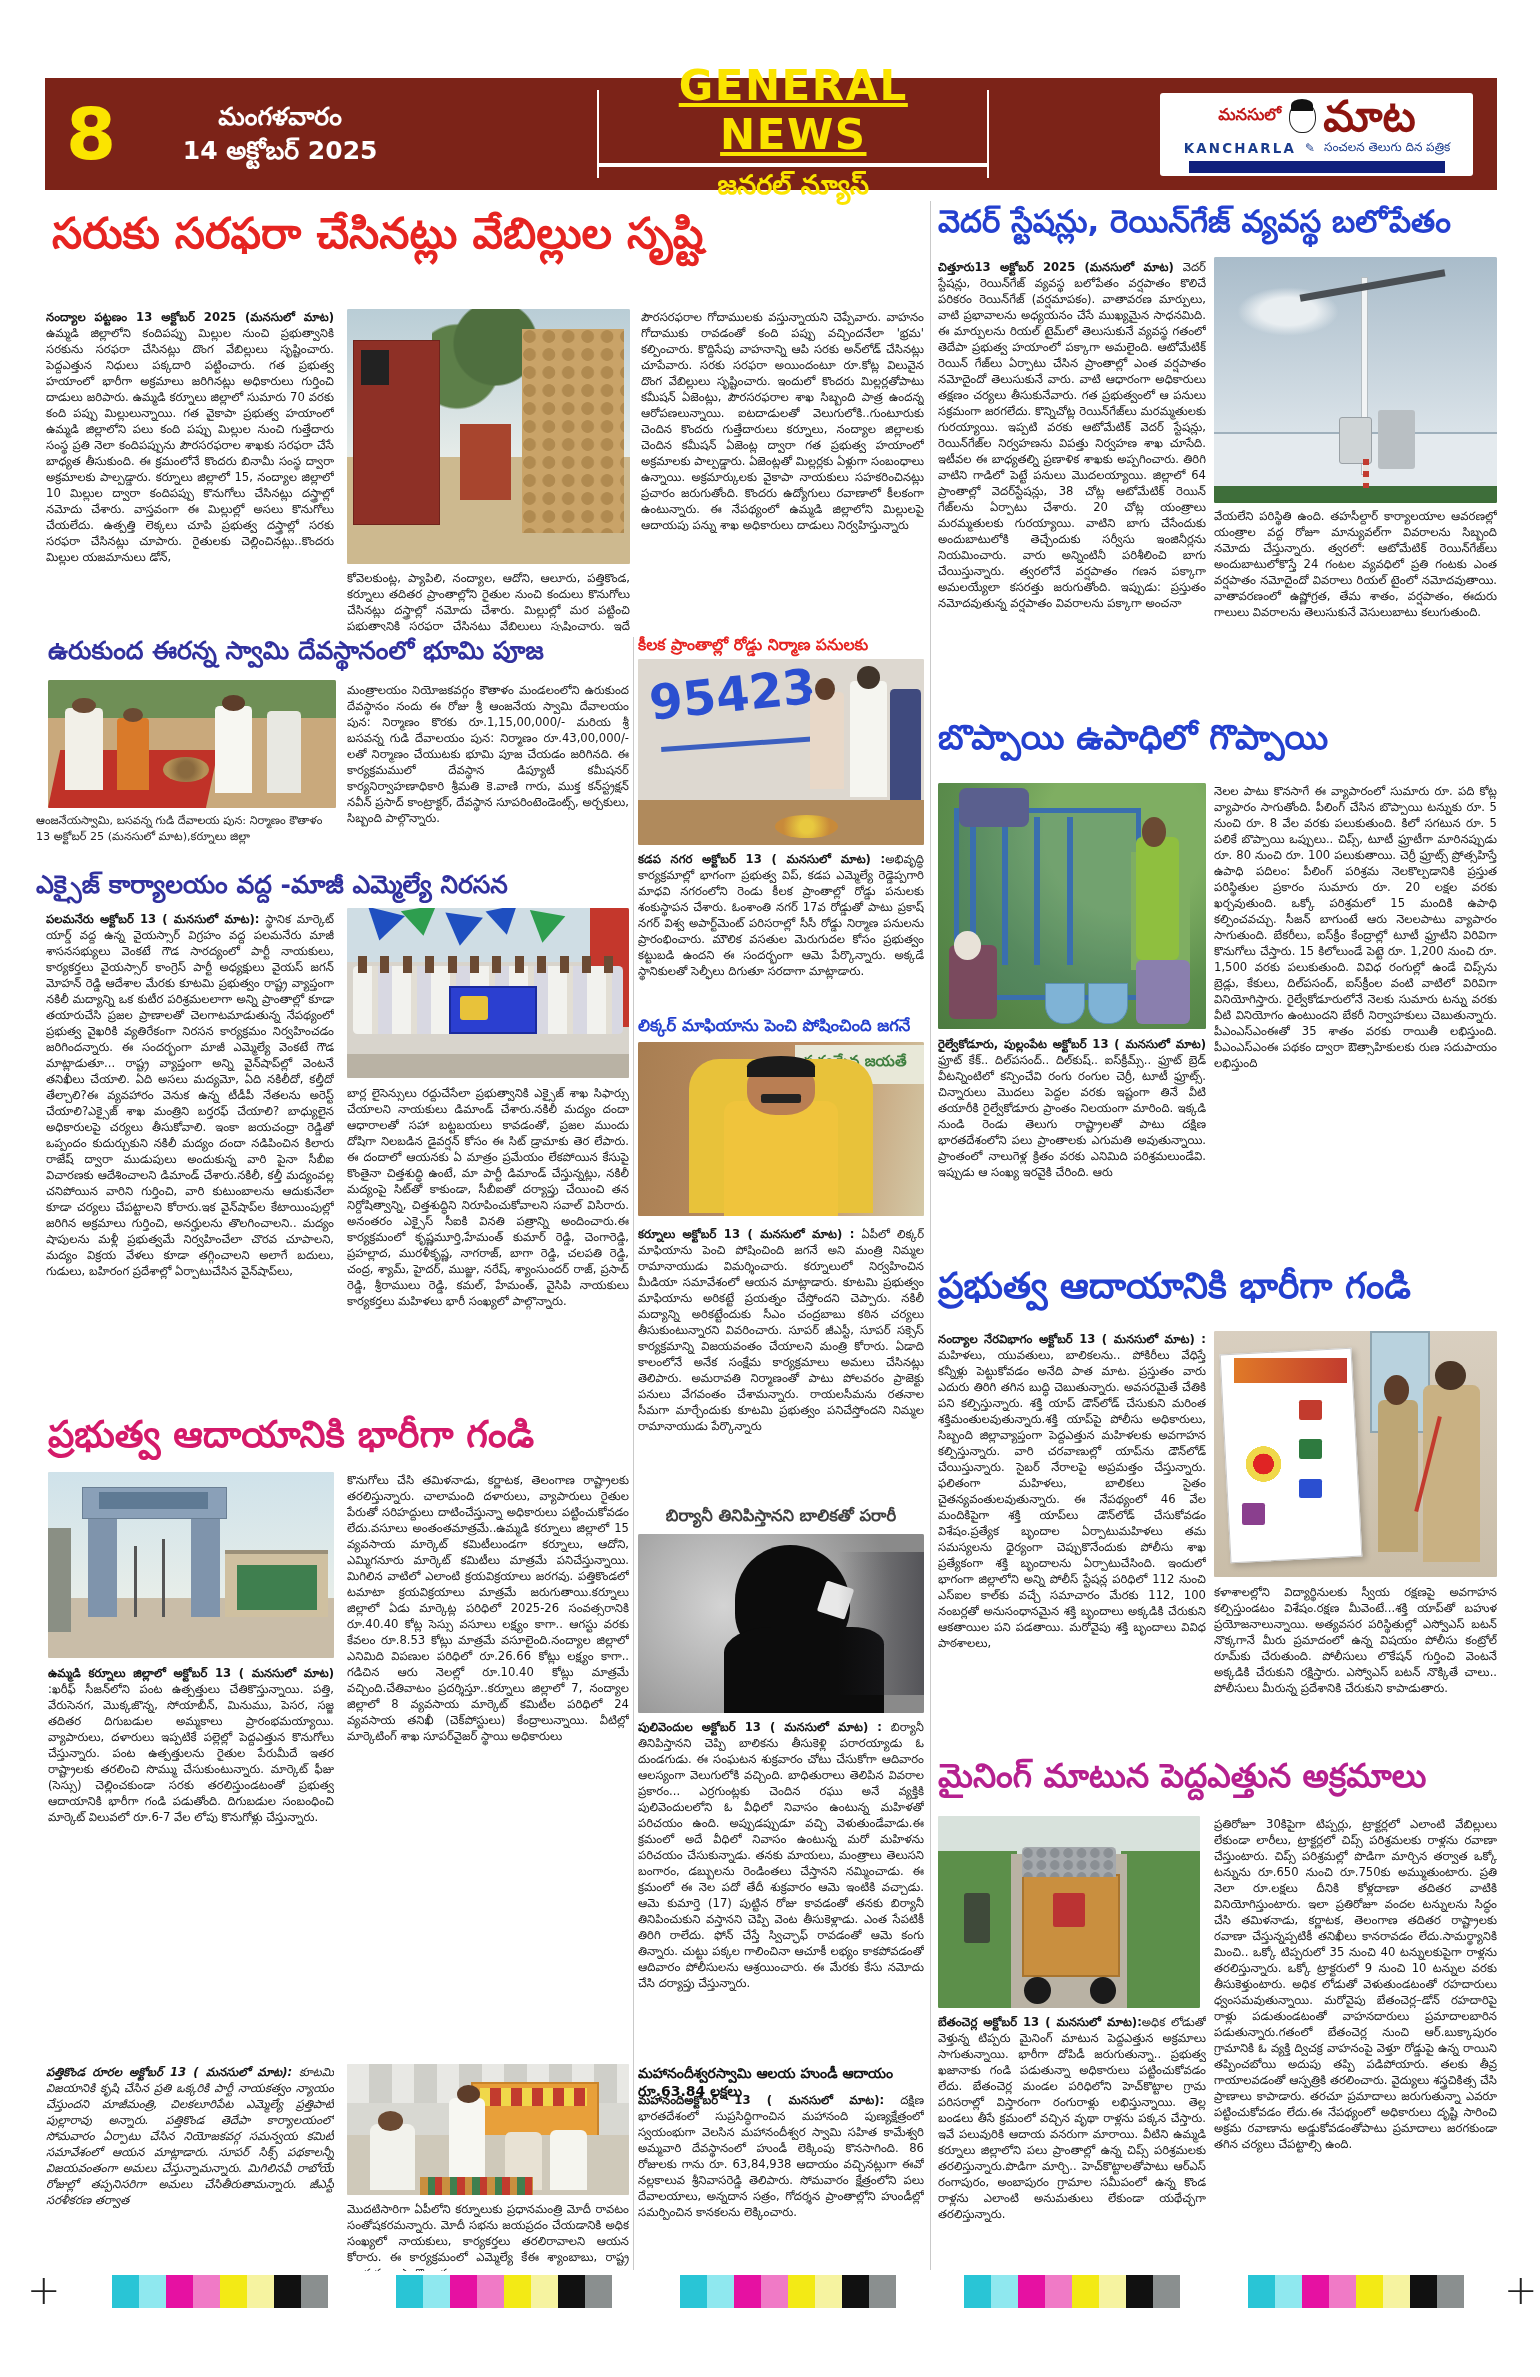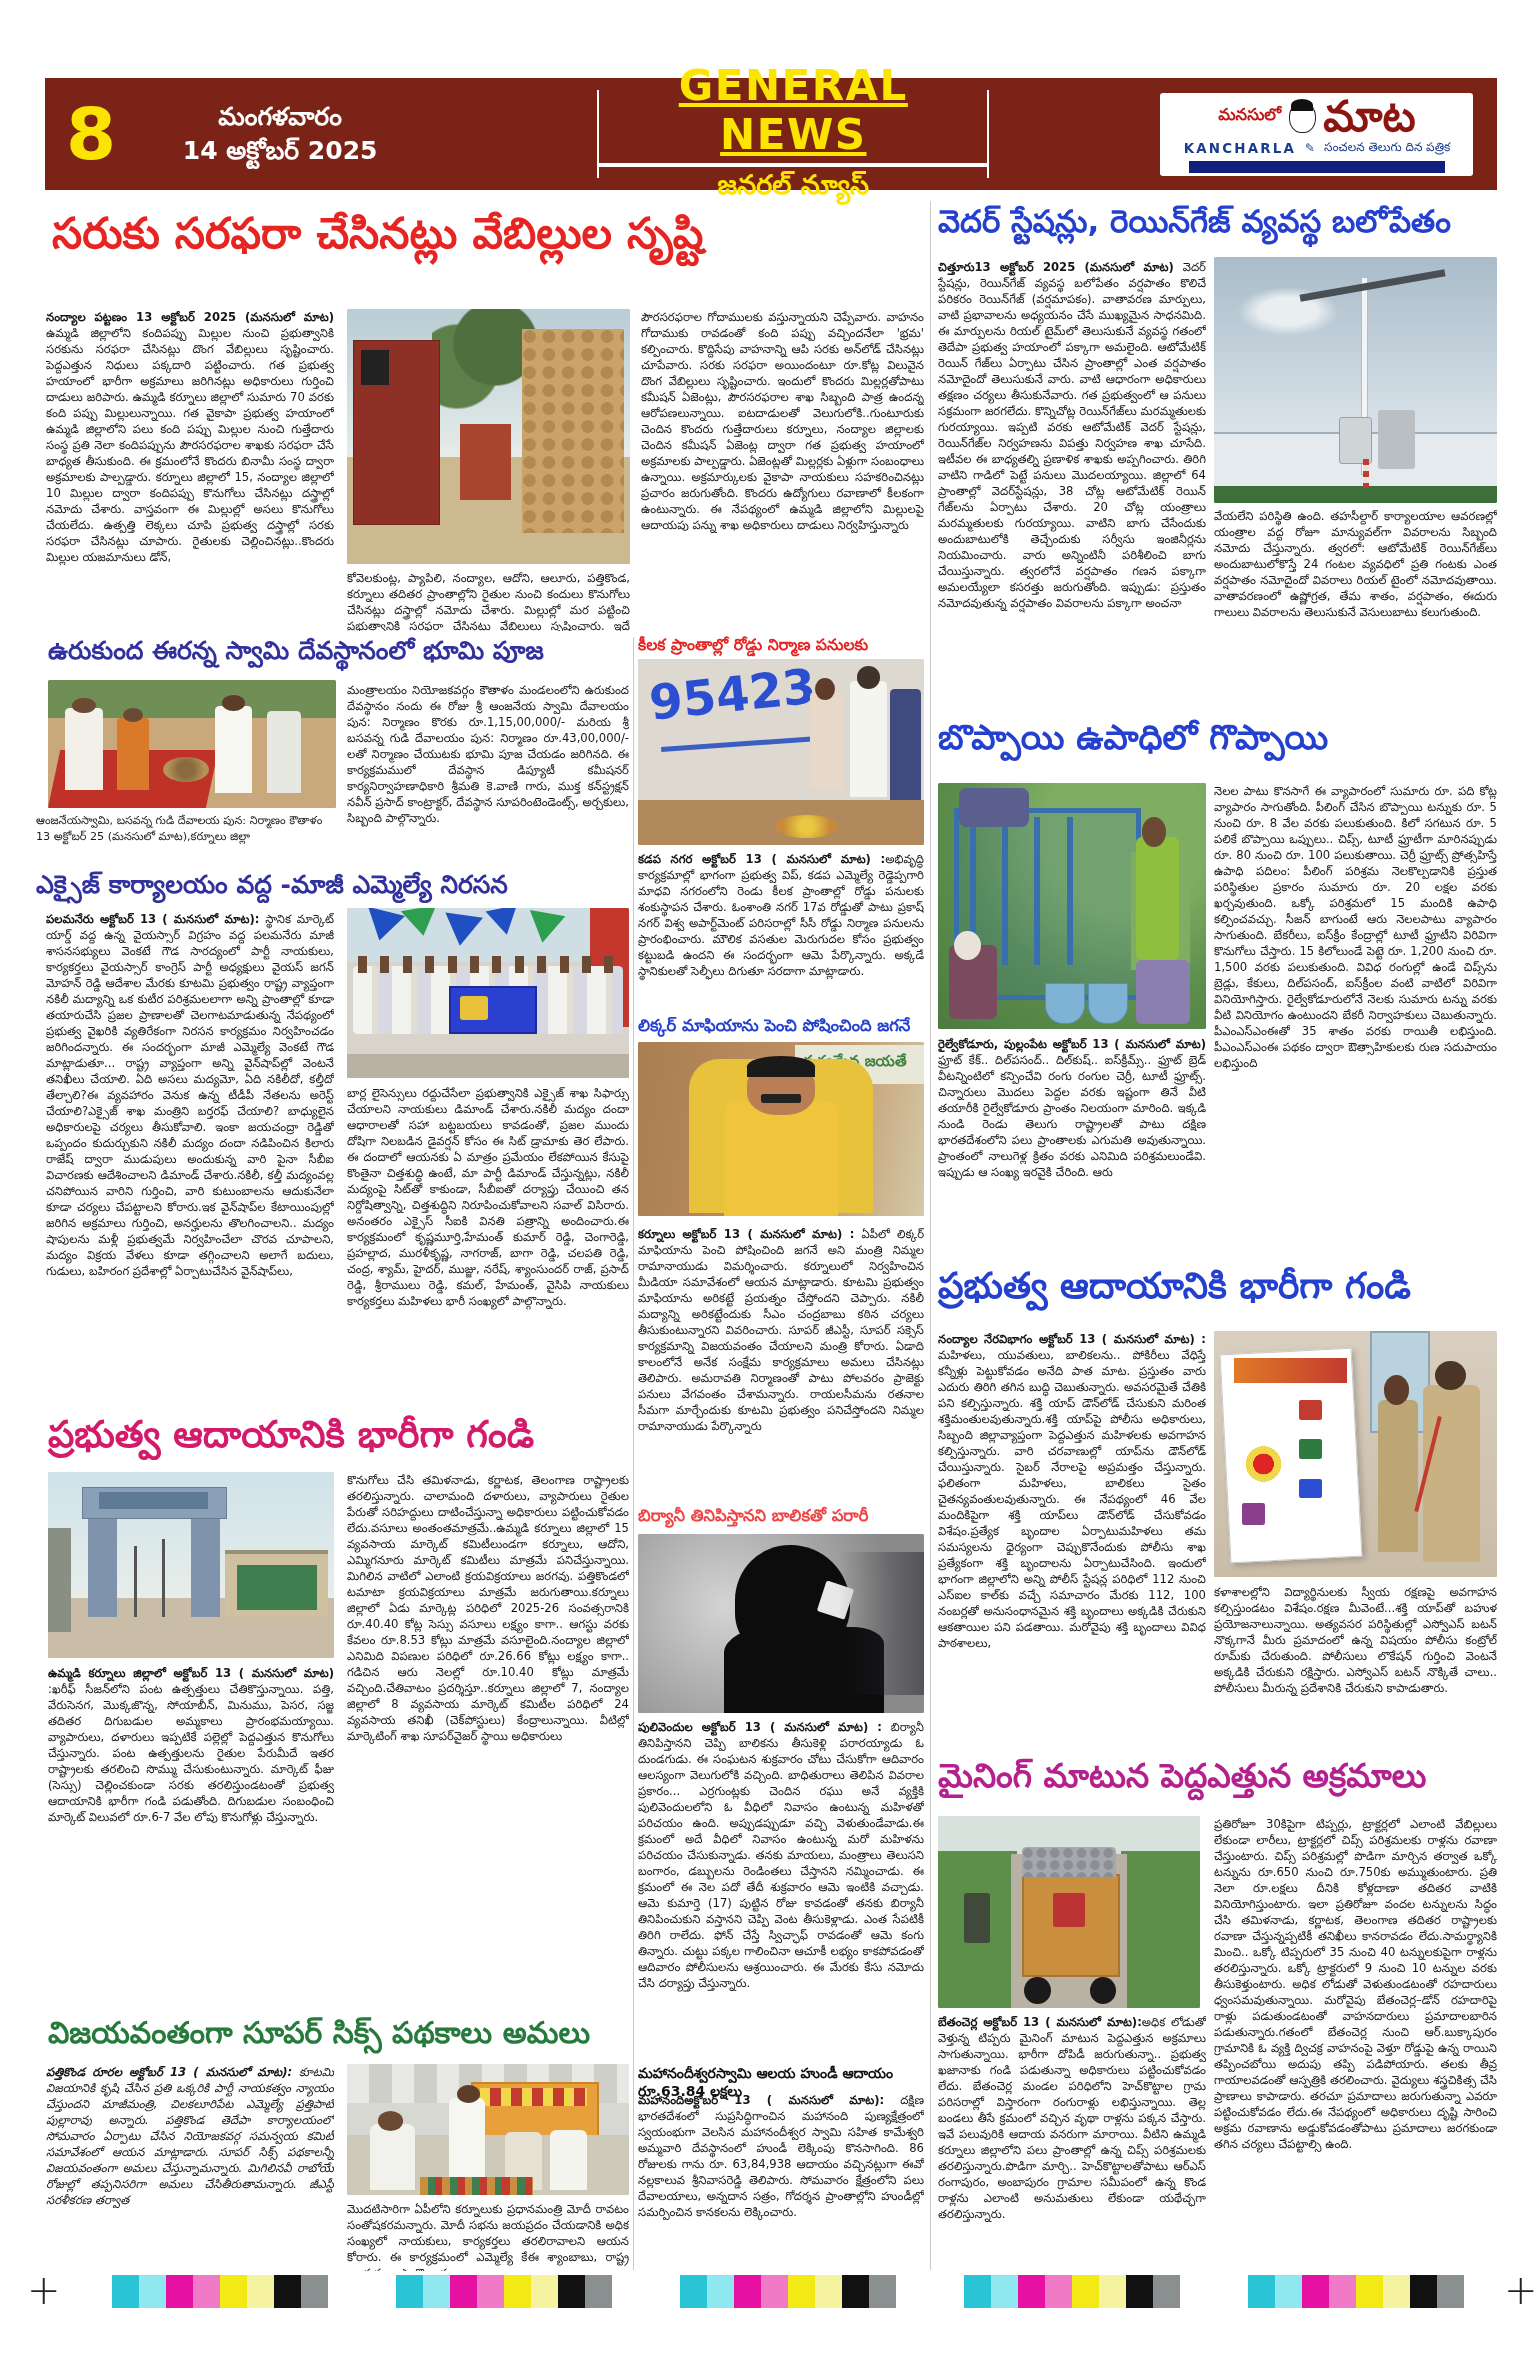--- a/index.html
+++ b/index.html
@@ -243,21 +243,21 @@
     <div style="left:66%;top:50%;width:28%;height:24%;background:#3f7f4f;"></div>
     <div style="left:0%;top:30%;width:8%;height:56%;background:#8a8f84;"></div>
     <div style="left:30%;top:40%;width:3px;height:38%;background:#555;"></div>
     <div style="left:40%;top:36%;width:2.2px;height:42%;background:#555;"></div>
   </div>
   <div class="abs col" style="left:48px;top:1665px;width:286px;height:347px;">
     <b class="dl">ఉమ్మడి కర్నూలు జిల్లాలో అక్టోబర్ 13 ( మనసులో మాట)</b><span> :ఖరీఫ్ సీజన్‌లోని పంట ఉత్పత్తులు చేతికొస్తున్నాయి. పత్తి, వేరుసెనగ, మొక్కజొన్న, సోయాబీన్, మినుము, పెసర, సజ్జ తదితర దిగుబడుల అమ్మకాలు ప్రారంభమయ్యాయి. వ్యాపారులు, దళారులు ఇప్పటికే పల్లెల్లో పెద్దఎత్తున కొనుగోలు చేస్తున్నారు. పంట ఉత్పత్తులను రైతుల పేరుమీదే ఇతర రాష్ట్రాలకు తరలించి సొమ్ము చేసుకుంటున్నారు. మార్కెట్ ఫీజు (సెస్సు) చెల్లించకుండా సరకు తరలిస్తుండటంతో ప్రభుత్వ ఆదాయానికి భారీగా గండి పడుతోంది. దిగుబడుల సంబంధించి మార్కెట్ విలువలో రూ.6-7 వేల లోపు కొనుగోళ్లు చేస్తున్నారు.</span>
   </div>
   <div class="abs col" style="left:347px;top:1472px;width:282px;height:541px;">కొనుగోలు చేసి తమిళనాడు, కర్ణాటక, తెలంగాణ రాష్ట్రాలకు తరలిస్తున్నారు. చాలామంది దళారులు, వ్యాపారులు రైతుల పేరుతో సరిహద్దులు దాటించేస్తున్నా అధికారులు పట్టించుకోవడం లేదు.వసూలు అంతంతమాత్రమే..ఉమ్మడి కర్నూలు జిల్లాలో 15 వ్యవసాయ మార్కెట్ కమిటీలుండగా కర్నూలు, ఆదోని, ఎమ్మిగనూరు మార్కెట్ కమిటీలు మాత్రమే పనిచేస్తున్నాయి. మిగిలిన వాటిలో ఎలాంటి క్రయవిక్రయాలు జరగవు. పత్తికొండలో టమాటా క్రయవిక్రయాలు మాత్రమే జరుగుతాయి.కర్నూలు జిల్లాలో ఏడు మార్కెట్ల పరిధిలో 2025-26 సంవత్సరానికి రూ.40.40 కోట్ల సెస్సు వసూలు లక్ష్యం కాగా.. ఆగస్టు వరకు కేవలం రూ.8.53 కోట్లు మాత్రమే వసూలైంది.నంద్యాల జిల్లాలో ఎనిమిది విపణుల పరిధిలో రూ.26.66 కోట్లు లక్ష్యం కాగా.. గడిచిన ఆరు నెలల్లో రూ.10.40 కోట్లు మాత్రమే వచ్చింది.చేతివాటం ప్రదర్శిస్తూ..కర్నూలు జిల్లాలో 7, నంద్యాల జిల్లాలో 8 వ్యవసాయ మార్కెట్ కమిటీల పరిధిలో 24 వ్యవసాయ తనిఖీ (చెక్‌పోస్టులు) కేంద్రాలున్నాయి. వీటిల్లో మార్కెటింగ్ శాఖ సూపర్‌వైజర్ స్థాయి అధికారులు</div>
 
-  <div class="abs hl" style="left:638px;top:1507px;width:286px;font-size:16.4px;color:#ef4444;">బిర్యానీ తినిపిస్తానని బాలికతో పరారీ</div>
+  <div class="abs hl" style="left:638px;top:1507px;width:286px;font-size:16.4px;color:#404040;text-align:center;">బిర్యానీ తినిపిస్తానని బాలికతో పరారీ</div>
   <div class="abs ph" style="left:638px;top:1534px;width:286px;height:179px;">
     <div style="left:0;top:0;right:0;bottom:0;background:radial-gradient(circle at 30% 40%,#d4d4d4,#8a8a8a 75%);"></div>
     <div style="left:34%;top:6%;width:40%;height:64%;background:#0c0c0c;border-radius:48% 52% 45% 40%;"></div>
     <div style="left:30%;top:52%;width:56%;height:48%;background:#0c0c0c;border-radius:30% 20% 0 0;"></div>
     <div style="left:64%;top:28%;width:10%;height:18%;background:#e8e8e8;transform:rotate(18deg);border-radius:2.2px;"></div>
     <div style="left:70%;top:10%;right:0;height:80%;background:linear-gradient(90deg,transparent,rgba(40,40,48,.55));"></div>
   </div>
   <div class="abs col" style="left:638px;top:1719px;width:286px;height:337px;">
     <b class="dl">పులివెందుల అక్టోబర్ 13 ( మనసులో మాట) :</b><span> బిర్యానీ తినిపిస్తానని చెప్పి బాలికను తీసుకెళ్లి పరారయ్యాడు ఓ దుండగుడు. ఈ సంఘటన శుక్రవారం చోటు చేసుకోగా ఆదివారం ఆలస్యంగా వెలుగులోకి వచ్చింది. బాధితురాలు తెలిపిన వివరాల ప్రకారం... ఎర్రగుంట్లకు చెందిన రఘు అనే వ్యక్తికి పులివెందులలోని ఓ వీధిలో నివాసం ఉంటున్న మహిళతో పరిచయం ఉంది. అప్పుడప్పుడూ వచ్చి వెళుతుండేవాడు.ఈ క్రమంలో అదే వీధిలో నివాసం ఉంటున్న మరో మహిళను పరిచయం చేసుకున్నాడు. తనకు మాయలు, మంత్రాలు తెలుసని బంగారం, డబ్బులను రెండింతలు చేస్తానని నమ్మించాడు. ఈ క్రమంలో ఈ నెల పదో తేదీ శుక్రవారం ఆమె ఇంటికి వచ్చాడు. ఆమె కుమార్తె (17) పుట్టిన రోజు కావడంతో తనకు బిర్యానీ తినిపించుకుని వస్తానని చెప్పి వెంట తీసుకెళ్లాడు. ఎంత సేపటికీ తిరిగి రాలేదు. ఫోన్ చేస్తే స్విచ్ఛాఫ్ రావడంతో ఆమె కంగు తిన్నారు. చుట్టు పక్కల గాలించినా ఆచూకీ లభ్యం కాకపోవడంతో ఆదివారం పోలీసులను ఆశ్రయించారు. ఈ మేరకు కేసు నమోదు చేసి దర్యాప్తు చేస్తున్నారు.</span>
   </div>
@@ -278,21 +278,20 @@
     <div style="left:44%;top:40%;width:12%;height:18%;background:#b33;border-radius:2.2px;"></div>
     <div style="left:33%;bottom:2%;width:10%;height:14%;background:#1a1a1a;border-radius:50%;"></div>
     <div style="left:58%;bottom:2%;width:10%;height:14%;background:#1a1a1a;border-radius:50%;"></div>
     <div style="left:10%;top:40%;width:10%;height:26%;background:#3f4a3a;border-radius:3px;"></div>
   </div>
   <div class="abs col" style="left:938px;top:2014px;width:268px;height:256px;">
     <b class="dl">బేతంచెర్ల అక్టోబర్ 13 ( మనసులో మాట):</b><span>అధిక లోడుతో వెళ్తున్న టిప్పరు మైనింగ్ మాటున పెద్దఎత్తున అక్రమాలు సాగుతున్నాయి. భారీగా దోపిడీ జరుగుతున్నా.. ప్రభుత్వ ఖజానాకు గండి పడుతున్నా అధికారులు పట్టించుకోవడం లేదు. బేతంచెర్ల మండల పరిధిలోని హెచ్‌కొట్టాల గ్రామ పరిసరాల్లో విస్తారంగా రంగురాళ్లు లభిస్తున్నాయి. తెల్ల బండలు తీసే క్రమంలో వచ్చిన వృథా రాళ్లను పక్కన చేస్తారు. ఇవే పలువురికి ఆదాయ వనరుగా మారాయి. వీటిని ఉమ్మడి కర్నూలు జిల్లాలోని పలు ప్రాంతాల్లో ఉన్న చిప్స్ పరిశ్రమలకు తరలిస్తున్నారు.పొడిగా మార్చి.. హెచ్‌కొట్టాలతోపాటు ఆర్ఎస్ రంగాపురం, అంబాపురం గ్రామాల సమీపంలో ఉన్న కొండ రాళ్లను ఎలాంటి అనుమతులు లేకుండా యథేచ్ఛగా తరలిస్తున్నారు.</span>
   </div>
   <div class="abs col" style="left:1214px;top:1816px;width:283px;height:454px;">ప్రతిరోజూ 30కిపైగా టిప్పర్లు, ట్రాక్టర్లలో ఎలాంటి వేబిల్లులు లేకుండా లారీలు, ట్రాక్టర్లలో చిప్స్ పరిశ్రమలకు రాళ్లను రవాణా చేస్తుంటారు. చిప్స్ పరిశ్రమల్లో పొడిగా మార్చిన తర్వాత ఒక్కో టన్నును రూ.650 నుంచి రూ.750కు అమ్ముతుంటారు. ప్రతి నెలా రూ.లక్షలు దీనికి కోళ్లదాణా తదితర వాటికి వినియోగిస్తుంటారు. ఇలా ప్రతిరోజూ వందల టన్నులను సిద్ధం చేసి తమిళనాడు, కర్ణాటక, తెలంగాణ తదితర రాష్ట్రాలకు రవాణా చేస్తున్నప్పటికీ తనిఖీలు కానరావడం లేదు.సామర్థ్యానికి మించి.. ఒక్కో టిప్పరులో 35 నుంచి 40 టన్నులకుపైగా రాళ్లను తరలిస్తున్నారు. ఒక్కో ట్రాక్టరులో 9 నుంచి 10 టన్నుల వరకు తీసుకెళ్తుంటారు. అధిక లోడుతో వెళుతుండటంతో రహదారులు ధ్వంసమవుతున్నాయి. మరోవైపు బేతంచెర్ల–డోన్ రహదారిపై రాళ్లు పడుతుండటంతో వాహనదారులు ప్రమాదాలబారిన పడుతున్నారు.గతంలో బేతంచెర్ల నుంచి ఆర్.బుక్కాపురం గ్రామానికి ఓ వ్యక్తి ద్విచక్ర వాహనంపై వెళ్తూ రోడ్డుపై ఉన్న రాయిని తప్పించబోయి అదుపు తప్పి పడిపోయారు. తలకు తీవ్ర గాయాలవడంతో ఆస్పత్రికి తరలించారు. వైద్యులు శస్త్రచికిత్స చేసి ప్రాణాలు కాపాడారు. తరచూ ప్రమాదాలు జరుగుతున్నా ఎవరూ పట్టించుకోవడం లేదు.ఈ నేపథ్యంలో అధికారులు దృష్టి సారించి అక్రమ రవాణాను అడ్డుకోవడంతోపాటు ప్రమాదాలు జరగకుండా తగిన చర్యలు చేపట్టాల్సి ఉంది.</div>
 
-  <div class="abs hl hl-green" style="left:48px;top:2017px;width:580px;font-size:30px;">విజయవంతంగా సూపర్ సిక్స్ పథకాలు అమలు</div>
   <div class="abs col" style="left:46px;top:2064px;width:288px;height:207px;font-style:italic;">
     <b class="dl">పత్తికొండ రూరల అక్టోబర్ 13 ( మనసులో మాట):</b><span> కూటమి విజయానికి కృషి చేసిన ప్రతి ఒక్కరికి పార్టీ నాయకత్వం న్యాయం చేస్తుందని మాజీమంత్రి, చిలకలూరిపేట ఎమ్మెల్యే ప్రత్తిపాటి పుల్లారావు అన్నారు. పత్తికొండ తెదేపా కార్యాలయంలో సోమవారం ఏర్పాటు చేసిన నియోజకవర్గ సమన్వయ కమిటీ సమావేశంలో ఆయన మాట్లాడారు. సూపర్ సిక్స్ పథకాలన్నీ విజయవంతంగా అమలు చేస్తున్నామన్నారు. మిగిలినవీ రాబోయే రోజుల్లో తప్పనిసరిగా అమలు చేసితీరుతామన్నారు. జీఎస్టీ సరళీకరణ తర్వాత</span>
   </div>
   <div class="abs ph" style="left:347px;top:2064px;width:282px;height:131px;">
     <div style="left:0;top:0;right:0;height:30%;background:repeating-linear-gradient(90deg,#e8e8e4 0 22.4px,#cfcfc9 22.4px 45px);"></div>
     <div style="left:44%;top:14%;width:44%;height:40%;background:#e8a03a;border:2.2px solid #c9832a;"></div>
     <div style="left:47%;top:18%;width:38%;height:14%;background:repeating-linear-gradient(90deg,#f0d84a 0 10.4px,#c23b2e 10.4px 21px);"></div>
     <div style="left:0;bottom:0;right:0;height:46%;background:#cfc9ba;"></div>
     <div style="left:36%;top:26%;width:13%;height:70%;background:#f7f7f2;border-radius:6px 6px 0 0;"></div>
     <div style="left:39%;top:16%;width:8%;height:14%;background:#5d3d2a;border-radius:50%;"></div>

